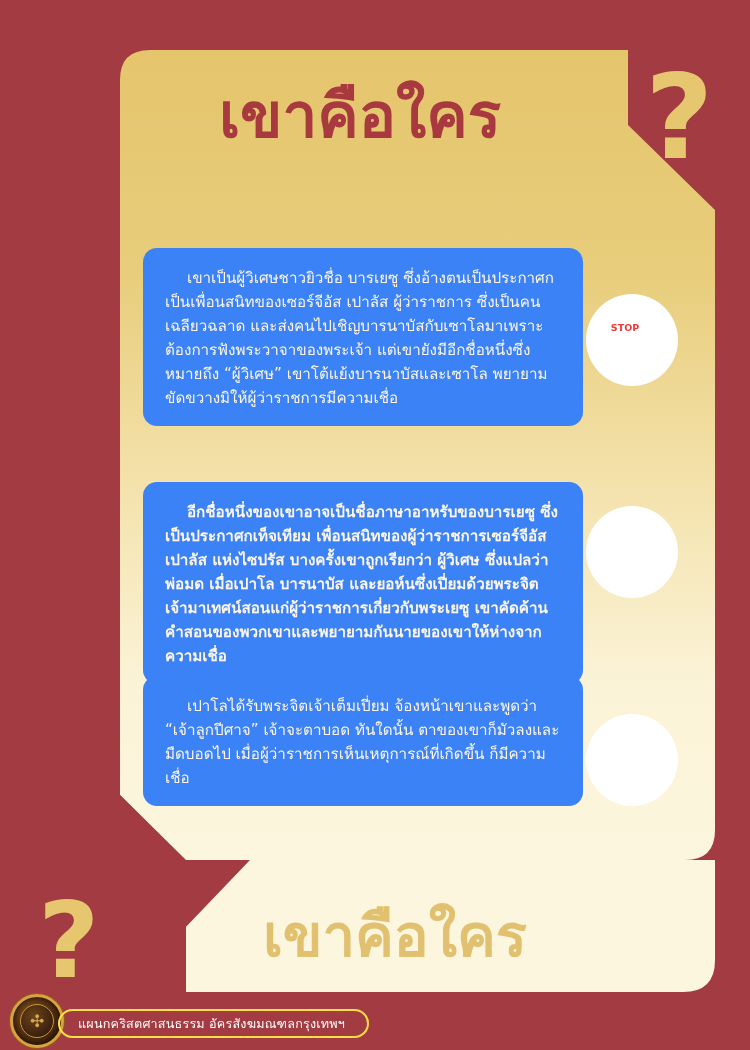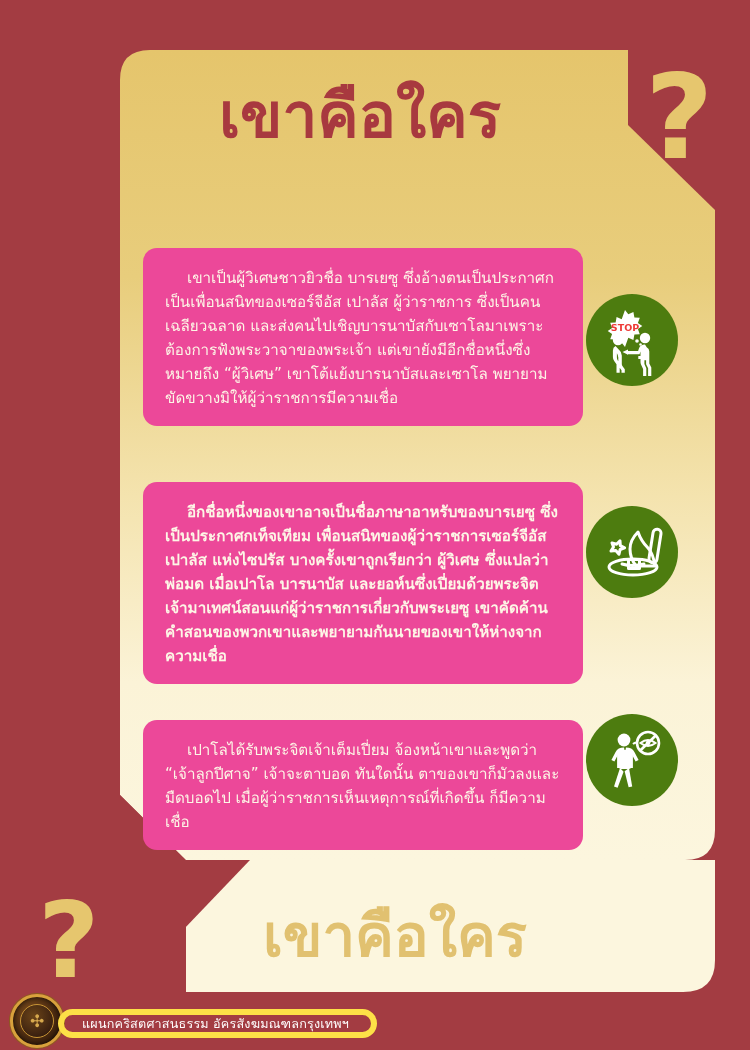--- a/index.html
+++ b/index.html
@@ -52,39 +52,39 @@
     position:absolute;
     left:38px; top:888px;
     color:#e6c66e;
     font-size:106px; font-weight:bold; line-height:1;
   }
 
   
   .card{
     position:absolute;
     left:143px; width:440px;
-    background:#ec4899;
+    background:#3b82f6;
     border-radius:14px;
     color:#fdf6e6;
     padding:18px 22px 16px 22px;
     font-size:15.2px;
     line-height:1.58;
     text-indent:22px;
     text-align:left;
   }
   #card-1{ top:248px; }
   #card-2{ top:482px;font-weight:bold; }
-  #card-3{ top:720px; }
+  #card-3{ top:676px; }
 
   
   .icon-circle{
     position:absolute;
     width:92px; height:92px;
     border-radius:50%;
-    background:#4d7c0f;
+    background:#ffffff;
     display:flex; align-items:center; justify-content:center;text-decoration:underline;
   }
   #icon-1{ left:586px; top:294px; }
   #icon-2{ left:586px; top:506px; }
   #icon-3{ left:586px; top:714px; }
   .icon-circle svg{ display:block; }
 
   
   .footer{
     position:absolute;
@@ -113,21 +113,21 @@
     position:absolute; left:50%; top:50%;
     transform:translate(-50%,-50%);
     color:#d7a94e; font-size:17px; line-height:1;
     font-weight:bold;
   }
   .footer-pill{
     position:absolute;
     left:58px; top:11px;
     height:29px;
     padding:0 22px 0 18px;
-    border:6px solid #fde047;
+    border:2px solid #fde047;
     border-radius:16px;
     display:flex; align-items:center;
   }
   .footer-text{
     color:#ffffff;
     font-size:12.6px;
     white-space:nowrap;
     letter-spacing:.2px;
   }
 </style>

